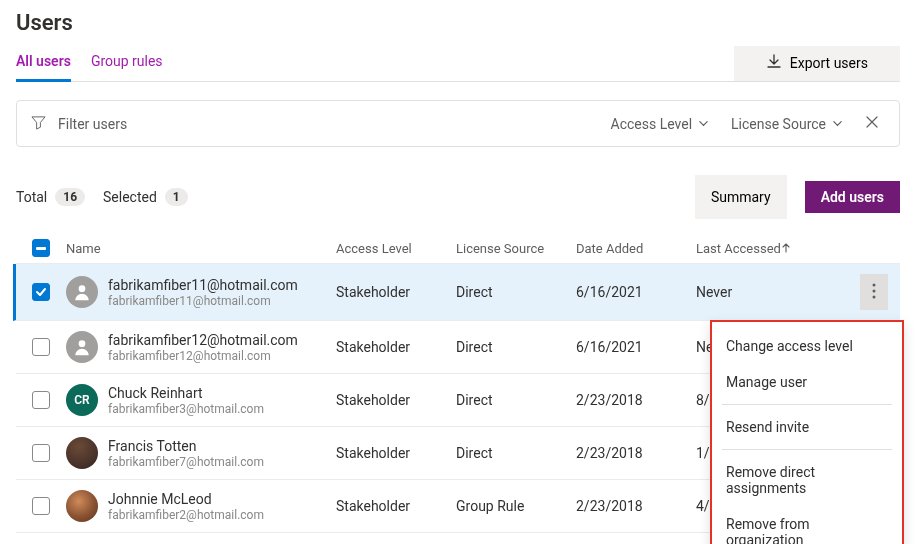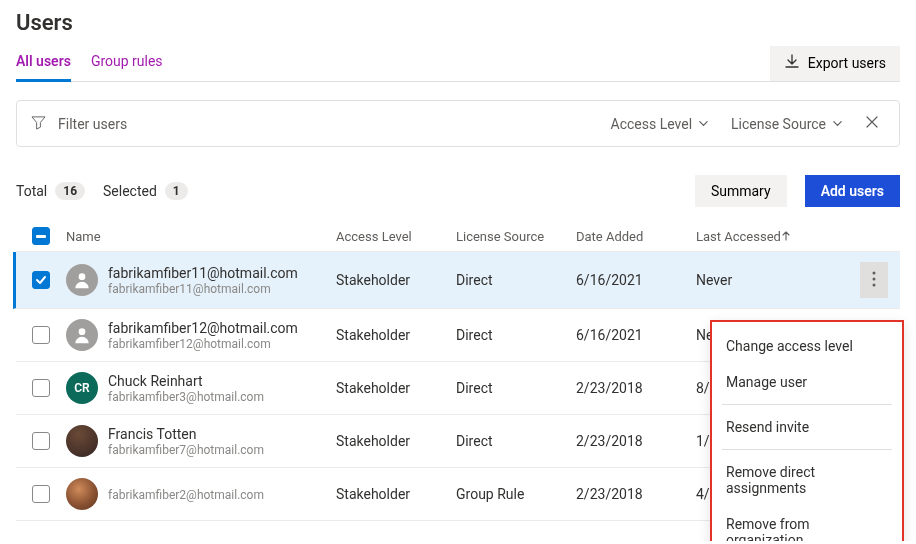--- a/index.html
+++ b/index.html
@@ -35,21 +35,21 @@
     border-bottom: 3px solid #0078d4;
     margin-bottom: -1px;
   }
   .spacer { flex: 1; }
   .export-btn {
     display: inline-flex;
     align-items: center;
     gap: 8px;
     background: #f3f2f1;
     border: none;
-    padding: 8px 14px;
+    padding: 8px 32px;
     font-size: 14px;
     cursor: pointer;
     font-family: inherit;
     margin-bottom: 0;
   }
   .export-btn svg { width: 16px; height: 16px; }
   .filter-bar {
     border: 1px solid #e1dfdd;
     border-radius: 4px;
     display: flex;
@@ -104,27 +104,27 @@
     min-width: 22px;
     text-align: center;
     font-size: 12px;
     padding: 2px 8px;
     color: #323130;
     font-weight: bold;
   }
   .summary-btn {
     background: #f3f2f1;
     border: none;
-    padding: 8px 16px;
+    padding: 14px 16px;
     font-size: 14px;
     font-family: inherit;
     cursor: pointer;
   }
   .add-btn {
-    background: #1d4ed8;
+    background: #701a75;
     color: #fff;
     border: none;
     padding: 8px 16px;
     font-size: 14px;
     font-family: inherit;
     cursor: pointer;
     font-weight: 600;
   }
   
   .thead, .trow {
@@ -387,20 +387,21 @@
         <div class="cell">1/2</div>
         <div></div>
       </div>
       <div class="trow">
         <div class="chkcell">
           <div class="chk"></div>
         </div>
         <div class="namecell">
           <div class="avatar photo2"></div>
           <div class="name-col">
+            <div class="primary">Johnnie McLeod</div>
             <div class="secondary">fabrikamfiber2@hotmail.com</div>
           </div>
         </div>
         <div class="cell">Stakeholder</div>
         <div class="cell">Group Rule</div>
         <div class="cell">2/23/2018</div>
         <div class="cell">4/2</div>
         <div></div>
       </div>
     </div>

